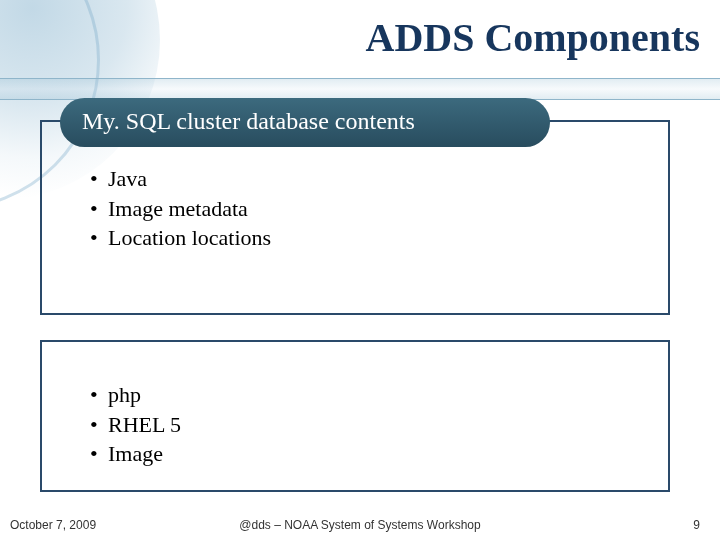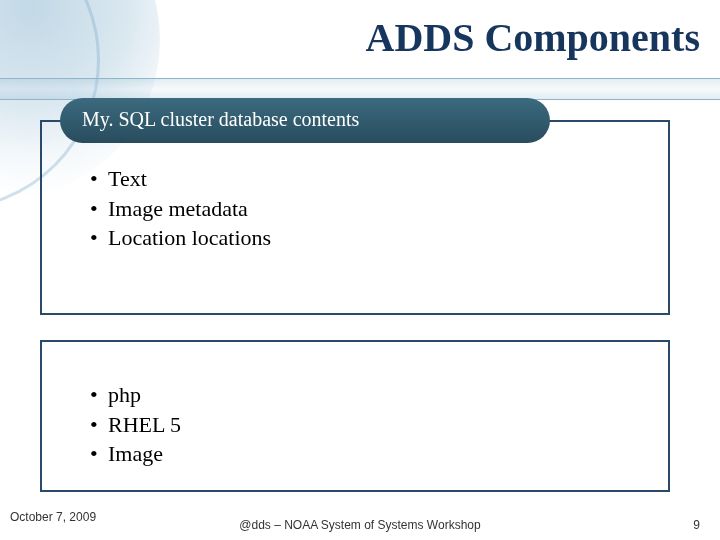--- a/index.html
+++ b/index.html
@@ -64,21 +64,21 @@
     position: absolute;
     top: -24px; left: 18px;
     background: #2a5568;
     background: linear-gradient(to bottom, #3c6a7e 0%, #284c5e 100%);
     color: #fff;
     border-radius: 26px;
     padding: 10px 30px 12px 22px;
     min-width: 490px;
   }
   .pill-text {
-    font-size: 20px;
+    font-size: 24px;
     color: #fff;
     font-family: "Times New Roman", serif;
   }
   .pill2 .pill-text { color: #fff; }
   .box2 .pill { background: linear-gradient(to bottom, #4a7a8c 0%, #356678 100%); }
   .box2 .pill-text {
     text-decoration: underline;
     text-decoration-color: rgba(255,255,255,0.7);
     text-underline-offset: 3px;
   }
@@ -109,40 +109,40 @@
 
   .footer {
     position: absolute;
     bottom: 8px;
     left: 0; right: 0;
     height: 20px;
     font-family: Arial, sans-serif;
     font-size: 12px;
     color: #333;
   }
-  .footer-left { position: absolute; left: 10px; bottom: 8px; }
+  .footer-left { position: absolute; left: 10px; bottom: 0; }
   .footer-center { position: absolute; left: 0; right: 0; bottom: 0; text-align: center; }
   .footer-right { position: absolute; right: 20px; bottom: 0; }
 </style>
 </head>
 <body>
 
 <div class="slide">
   <div class="swoosh"></div>
   <div class="swoosh2"></div>
   <div class="band"></div>
 
   <h1 class="title">ADDS Components</h1>
 
   <div class="box box1">
     <div class="pill">
       <span class="pill-text">My. SQL cluster database contents</span>
     </div>
     <ul class="bullets">
-      <li>Text</li>
+      <li>Java</li>
       <li>Image metadata</li>
       <li>Location locations</li>
     </ul>
   </div>
 
   <div class="box box2">
     <ul class="bullets">
       <li>php</li>
       <li>RHEL 5</li>
       <li>Image</li>

